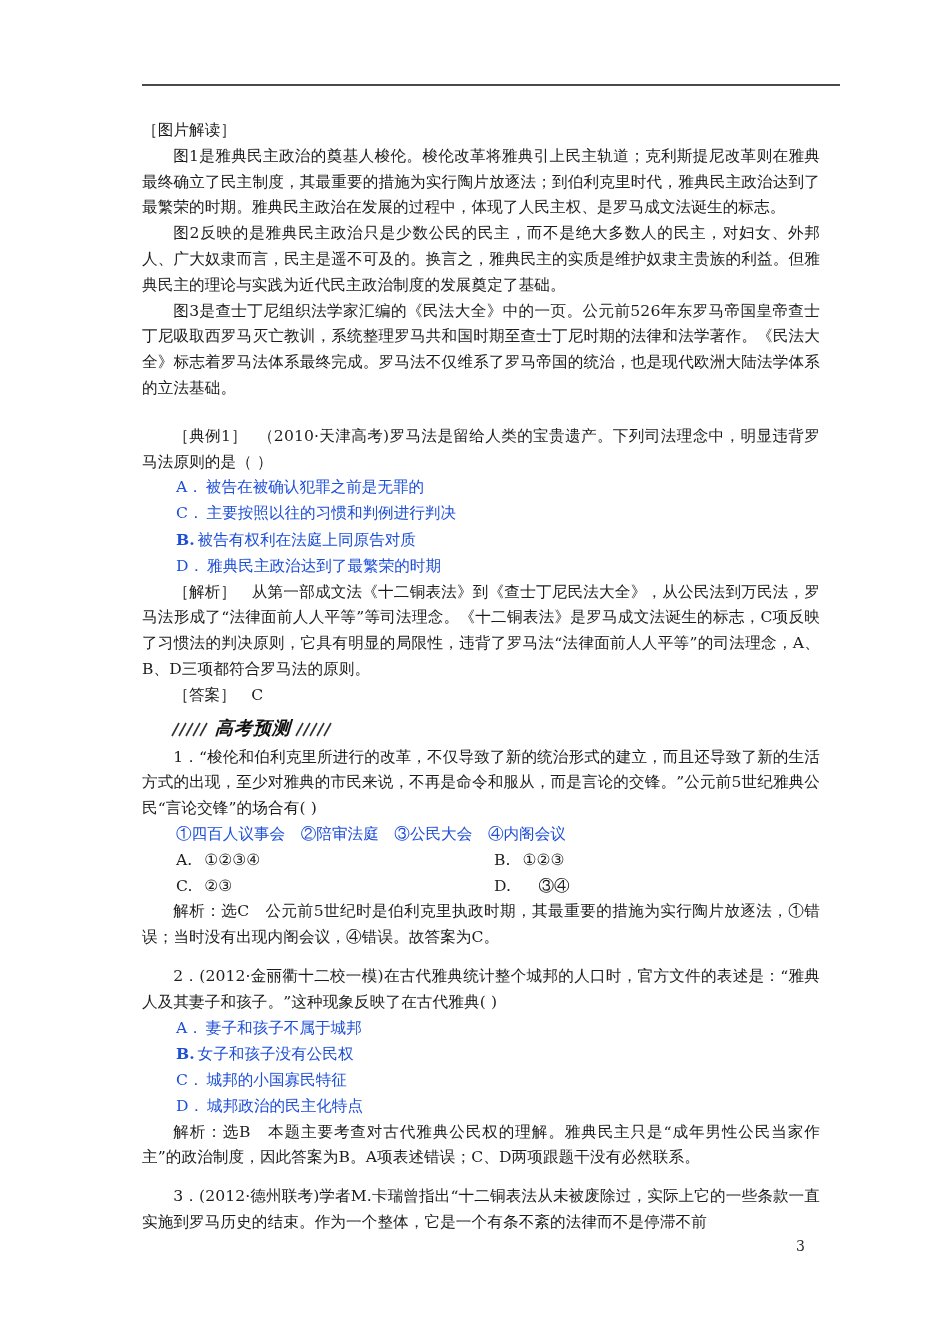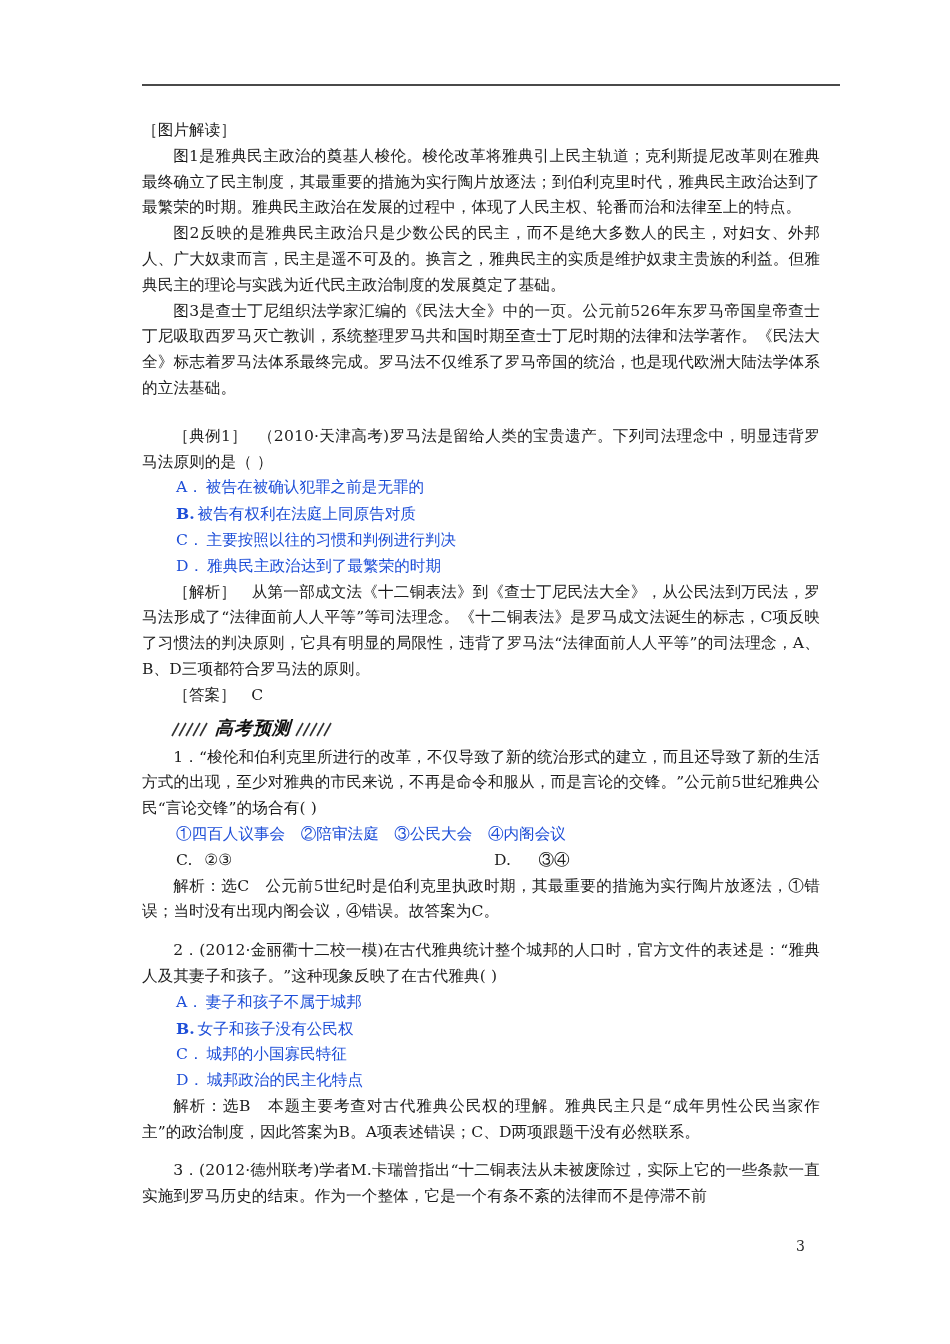--- a/index.html
+++ b/index.html
@@ -148,31 +148,31 @@
 </head>
 <body>
 
 <div class="page">
 
   <div class="top-rule"></div>
 
   <div class="content">
 
     <p class="para noindent">［图片解读］</p>
-    <p class="para indent">图1是雅典民主政治的奠基人梭伦。梭伦改革将雅典引上民主轨道；克利斯提尼改革则在雅典最终确立了民主制度，其最重要的措施为实行陶片放逐法；到伯利克里时代，雅典民主政治达到了最繁荣的时期。雅典民主政治在发展的过程中，体现了人民主权、轮番而治和法律至上的特点。</p>
+    <p class="para indent">图1是雅典民主政治的奠基人梭伦。梭伦改革将雅典引上民主轨道；克利斯提尼改革则在雅典最终确立了民主制度，其最重要的措施为实行陶片放逐法；到伯利克里时代，雅典民主政治达到了最繁荣的时期。雅典民主政治在发展的过程中，体现了人民主权、是罗马成文法诞生的标志。</p>
     <p class="para indent">图2反映的是雅典民主政治只是少数公民的民主，而不是绝大多数人的民主，对妇女、外邦人、广大奴隶而言，民主是遥不可及的。换言之，雅典民主的实质是维护奴隶主贵族的利益。但雅典民主的理论与实践为近代民主政治制度的发展奠定了基础。</p>
     <p class="para indent">图3是查士丁尼组织法学家汇编的《民法大全》中的一页。公元前526年东罗马帝国皇帝查士丁尼吸取西罗马灭亡教训，系统整理罗马共和国时期至查士丁尼时期的法律和法学著作。《民法大全》标志着罗马法体系最终完成。罗马法不仅维系了罗马帝国的统治，也是现代欧洲大陆法学体系的立法基础。</p>
 
     <div class="gap-md"></div>
 
     <p class="para indent"><span>［典例1］</span><span>&nbsp;&nbsp;</span><span>（2010·天津高考)罗马法是留给人类的宝贵遗产。下列司法理念中，明显违背罗马法原则的是（      ）</span></p>
 
     <div class="opt"><span class="lbl">A．</span><span class="txt">被告在被确认犯罪之前是无罪的</span></div>
+    <div class="opt"><span class="lbl">C．</span><span class="txt">主要按照以往的习惯和判例进行判决</span></div>
     <div class="opt"><span class="lbl bold">B.</span><span class="txt">被告有权利在法庭上同原告对质</span></div>
-    <div class="opt"><span class="lbl">C．</span><span class="txt">主要按照以往的习惯和判例进行判决</span></div>
     <div class="opt"><span class="lbl">D．</span><span class="txt">雅典民主政治达到了最繁荣的时期</span></div>
 
     <p class="para indent"><span>［解析］</span><span>&nbsp;&nbsp;&nbsp;</span><span>从第一部成文法《十二铜表法》到《查士丁尼民法大全》，从公民法到万民法，罗马法形成了“法律面前人人平等”等司法理念。《十二铜表法》是罗马成文法诞生的标志，C项反映了习惯法的判决原则，它具有明显的局限性，违背了罗马法“法律面前人人平等”的司法理念，A、B、D三项都符合罗马法的原则。</span></p>
 
     <p class="para indent"><span>［答案］</span><span>&nbsp;&nbsp;&nbsp;</span><span>C</span></p>
 
     <div class="section-head">
       <span class="slash-group">
         <svg width="42" height="15" viewBox="0 0 42 15">
           <g stroke="#333" stroke-width="1.6">
@@ -196,20 +196,24 @@
           </g>
         </svg>
       </span>
     </div>
 
     <p class="para indent"><span>1．</span><span>“梭伦和伯利克里所进行的改革，不仅导致了新的统治形式的建立，而且还导致了新的生活方式的出现，至少对雅典的市民来说，不再是命令和服从，而是言论的交锋。”公元前5世纪雅典公民“言论交锋”的场合有(      )</span></p>
 
     <div class="opt">①四百人议事会　②陪审法庭　③公民大会　④内阁会议</div>
 
     <div class="opt-row">
+      <span class="opt-col-a"><span class="lbl">A.</span><span class="gap"></span><span>①②③④</span></span>
+      <span class="opt-col-b"><span class="lbl">B.</span><span class="gap"></span><span>①②③</span></span>
+    </div>
+    <div class="opt-row">
       <span class="opt-col-a"><span class="lbl">C.</span><span class="gap"></span><span>②③</span></span>
       <span class="opt-col-b"><span class="lbl">D.</span><span class="gap"></span><span>　③④</span></span>
     </div>
 
     <p class="para indent">解析：选C　公元前5世纪时是伯利克里执政时期，其最重要的措施为实行陶片放逐法，①错误；当时没有出现内阁会议，④错误。故答案为C。</p>
 
     <div class="gap-sm"></div>
 
     <p class="para indent"><span>2．</span><span>(2012·金丽衢十二校一模)在古代雅典统计整个城邦的人口时，官方文件的表述是：“雅典人及其妻子和孩子。”这种现象反映了在古代雅典(      )</span></p>
 

